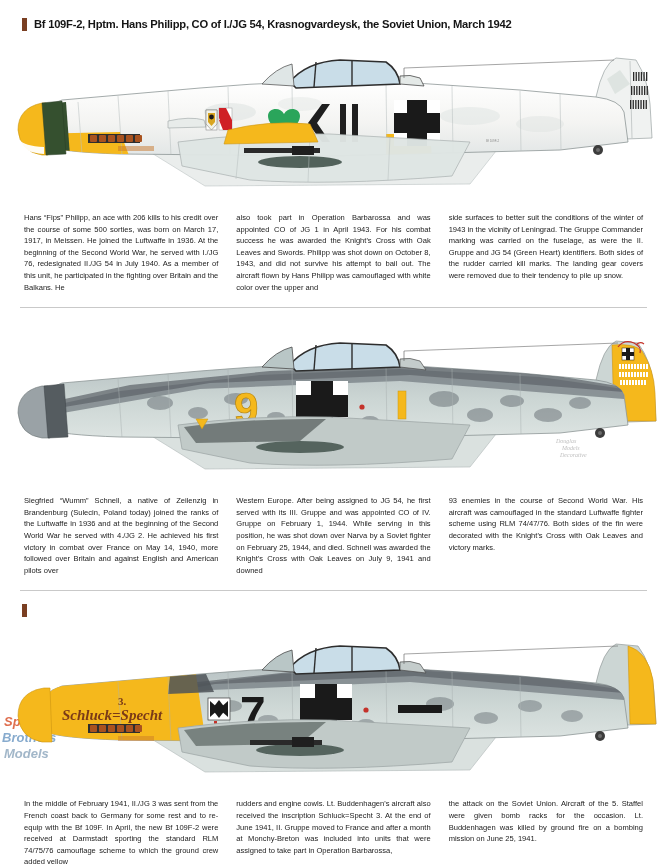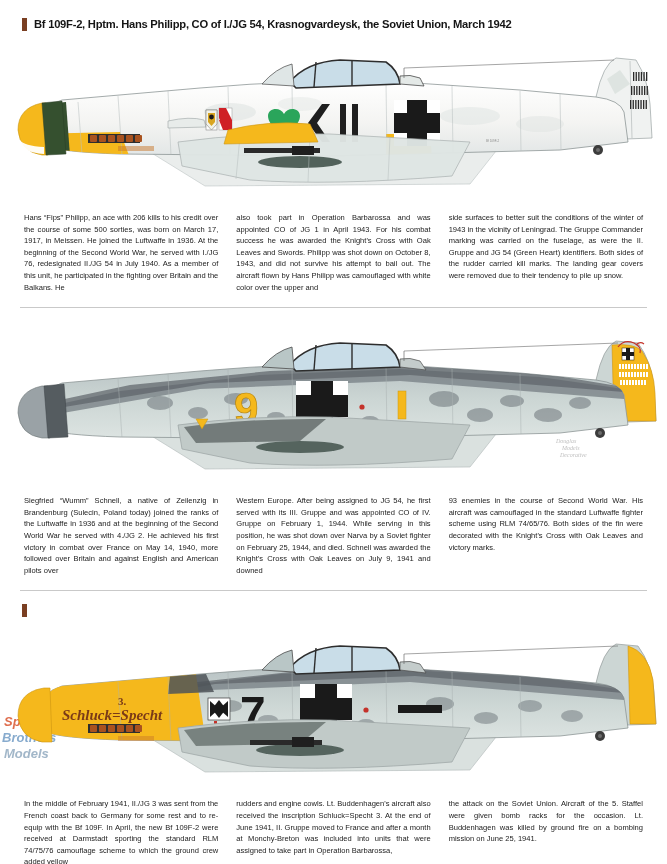--- a/index.html
+++ b/index.html
@@ -399,21 +399,21 @@
     </div>
 
     <div class="cols">
       <div class="col">
           <p>Siegfried “Wumm” Schnell, a native of Zeilenzig in Brandenburg (Sulecin, Poland today) joined the ranks of the Luftwaffe in 1936 and at the beginning of the Second World War he served with 4./JG 2. He achieved his first victory in combat over France on May 14, 1940, more followed over Britain and against English and American pilots over</p>
         </div>
       <div class="col">
           <p>Western Europe. After being assigned to JG 54, he first served with its III. Gruppe and was appointed CO of IV. Gruppe on February 1, 1944. While serving in this position, he was shot down over Narva by a Soviet fighter on February 25, 1944, and died. Schnell was awarded the Knight's Cross with Oak Leaves on July 9, 1941 and downed</p>
         </div>
       <div class="col">
-          <p>93 enemies in the course of Second World War. His aircraft was camouflaged in the standard Luftwaffe fighter scheme using RLM 74/65/76. Both sides of the fin were decorated with the Knight's Cross with Oak Leaves and victory marks.</p>
+          <p>93 enemies in the course of Second World War. His aircraft was camouflaged in the standard Luftwaffe fighter scheme using RLM 74/47/76. Both sides of the fin were decorated with the Knight's Cross with Oak Leaves and victory marks.</p>
         </div>
     </div>
     <div class="rule" style="margin-top:10px;"></div>
   </div>
 
   <div class="section" style="padding-top:9px;">
     <div class="heading-row">
       <div class="heading-bar"></div>
     </div>
 

